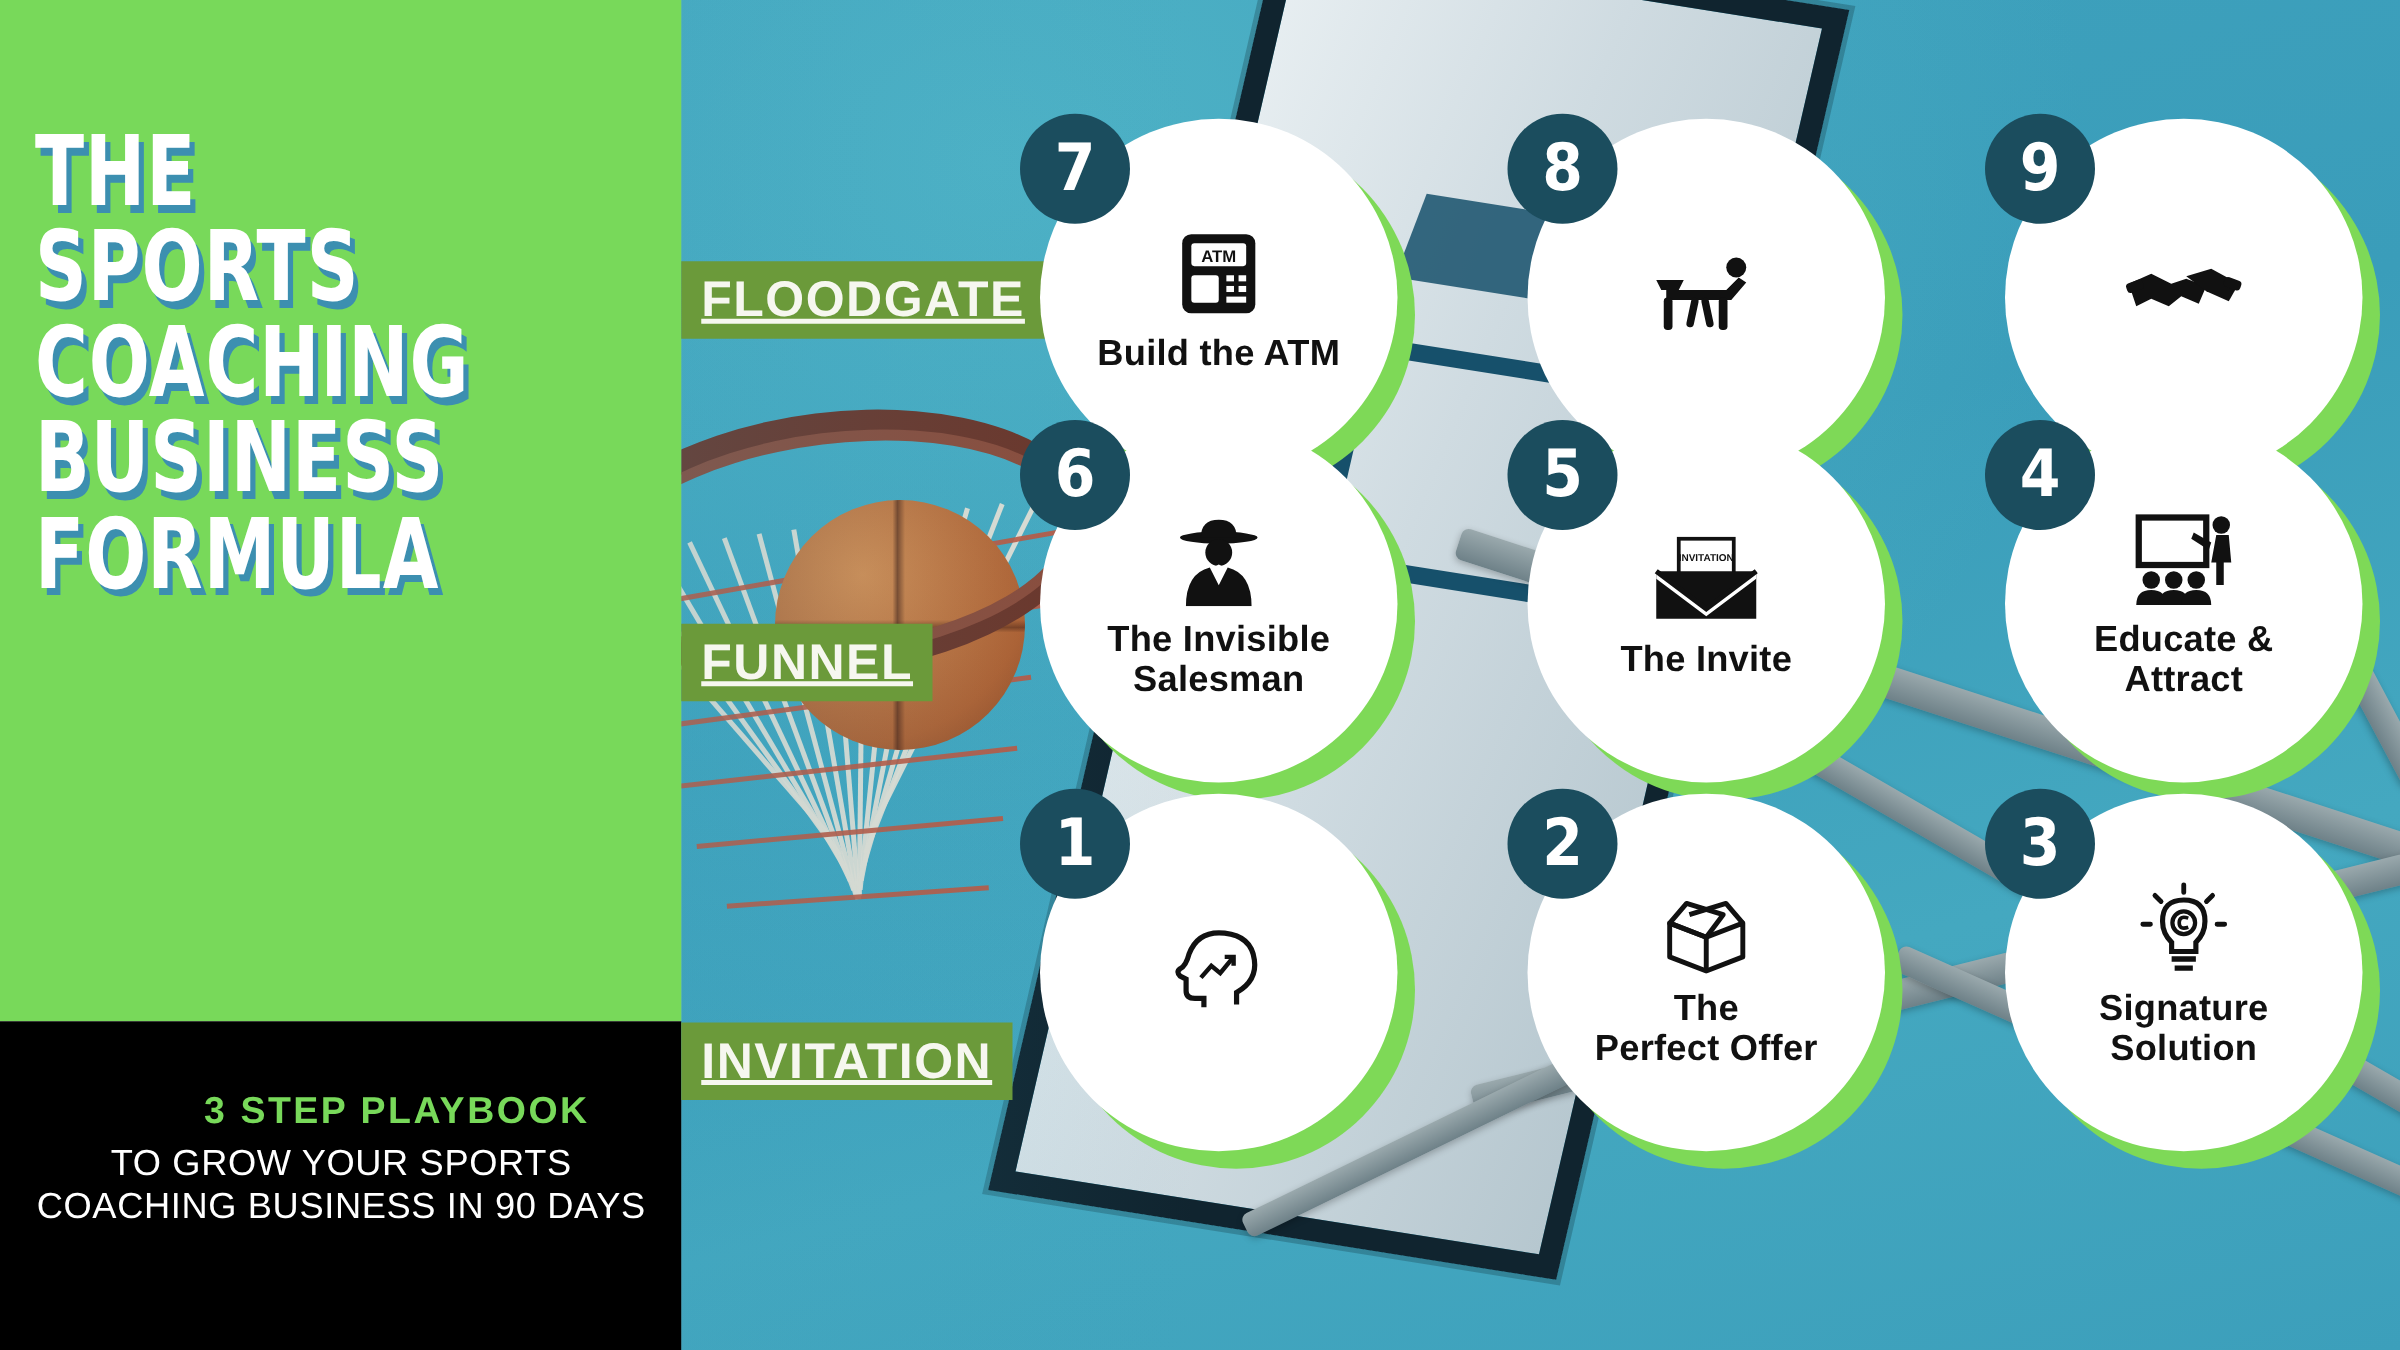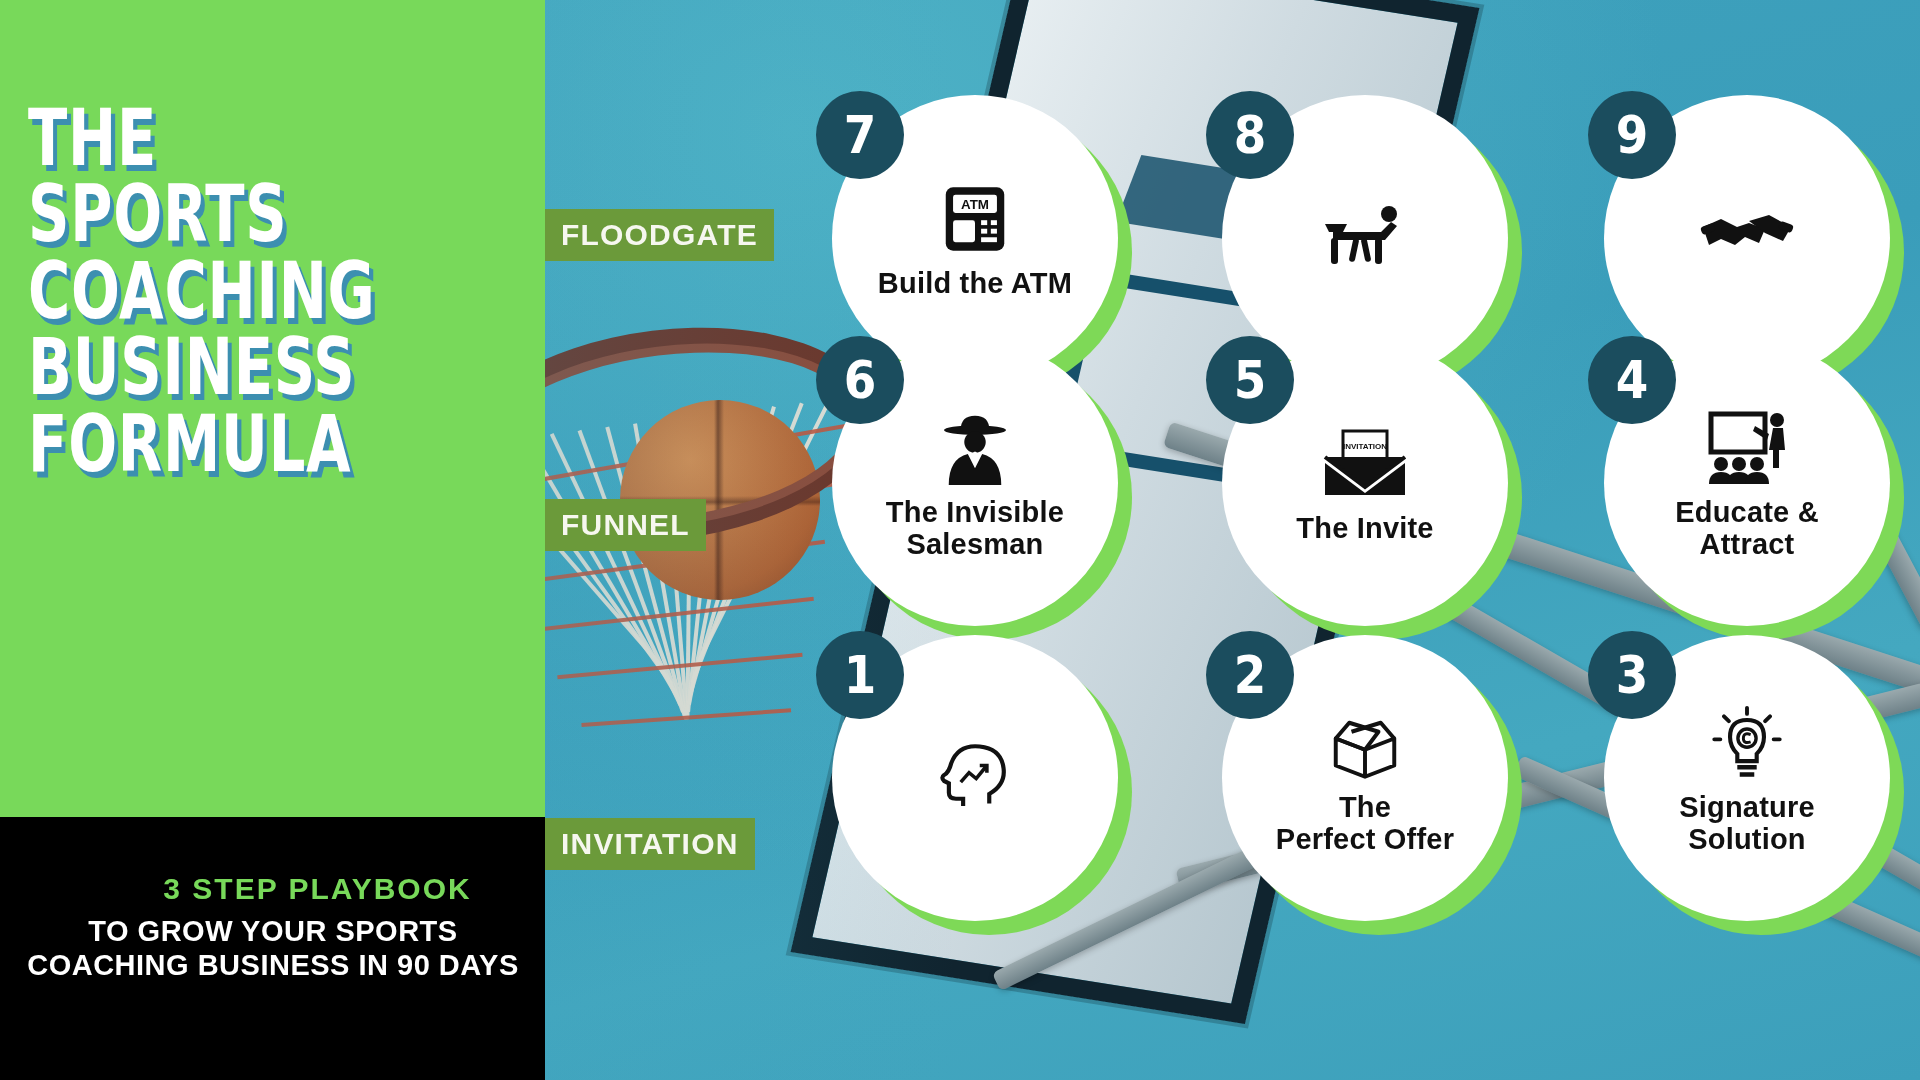--- a/index.html
+++ b/index.html
@@ -17,21 +17,21 @@
                 font-family:"DejaVu Sans Condensed","Liberation Sans Narrow","Liberation Sans",sans-serif;
                 font-weight:bold; font-size:78px; line-height:0.98;
                 letter-spacing:1px; color:#ffffff; text-transform:uppercase;
                 transform:scaleX(0.82); transform-origin:left top;
                 text-shadow: 5px 6px 0 #3c8fb0; }
   #main-title .tl { display:block; white-space:nowrap; }
 
   #kicker { position:absolute; left:0; top:872px; width:635px; text-align:center;
             color:#78d95a; font-size:30px; font-weight:bold; letter-spacing:2px; }
   #subhead { position:absolute; left:18px; top:915px; width:510px; text-align:center;
-             color:#ffffff; font-size:29px; font-weight:bold; line-height:1.16;
+             color:#ffffff; font-size:29px; font-weight:normal; line-height:1.16;
              letter-spacing:0.5px; }
 
   
   #photo { position:absolute; left:545px; top:0; width:1375px; height:1080px;
            overflow:hidden; background:#3a9fba; }
   .sky { position:absolute; inset:0;
          background:
            radial-gradient(ellipse at 18% 12%, #4eb2c6 0%, rgba(78,178,198,0) 55%),
            linear-gradient(165deg, #3fa2bd 0%, #3a9dba 40%, #44a8c0 70%, #3c9fbb 100%); }
   
@@ -67,22 +67,22 @@
   .s1 { left:600px; top:560px; width:900px; height:26px; transform:rotate(18deg); }
   .s2 { left:620px; top:760px; width:900px; height:24px; transform:rotate(-14deg); }
   .s3 { left:690px; top:690px; width:760px; height:22px; transform:rotate(30deg); }
   .s4 { left:1080px; top:430px; width:420px; height:22px; transform:rotate(62deg); }
   .s5 { left:950px; top:860px; width:520px; height:22px; transform:rotate(24deg); }
   .s6 { left:430px; top:880px; width:420px; height:20px; transform:rotate(-26deg); }
   .photo-fade { position:absolute; inset:0; background:linear-gradient(90deg, rgba(58,157,186,.18), rgba(58,157,186,0) 30%); }
 
   
   .stage-label { position:absolute; z-index:9; background:#6b9a3a; color:#f6f7ef;
-                 font-weight:bold; font-size:30px; letter-spacing:1.2px;
-                 padding:11px 16px 11px 16px; line-height:1; }
+                 font-weight:bold; font-size:40px; letter-spacing:1.2px;
+                 padding:11px 16px 11px 16px; line-height:1;text-decoration:underline; }
 
   
   .node { position:absolute; z-index:10; width:300px; height:300px; }
   .crescent { position:absolute; left:14px; top:14px; width:286px; height:286px;
               border-radius:50%; background:#7ed957; }
   .disc { position:absolute; left:0; top:0; width:286px; height:286px; border-radius:50%;
           background:#ffffff; display:flex; flex-direction:column;
           align-items:center; justify-content:center; }
   .badge { position:absolute; width:88px; height:88px; border-radius:50%;
            background:#1b4d5e; color:#fff; display:flex; align-items:center;

